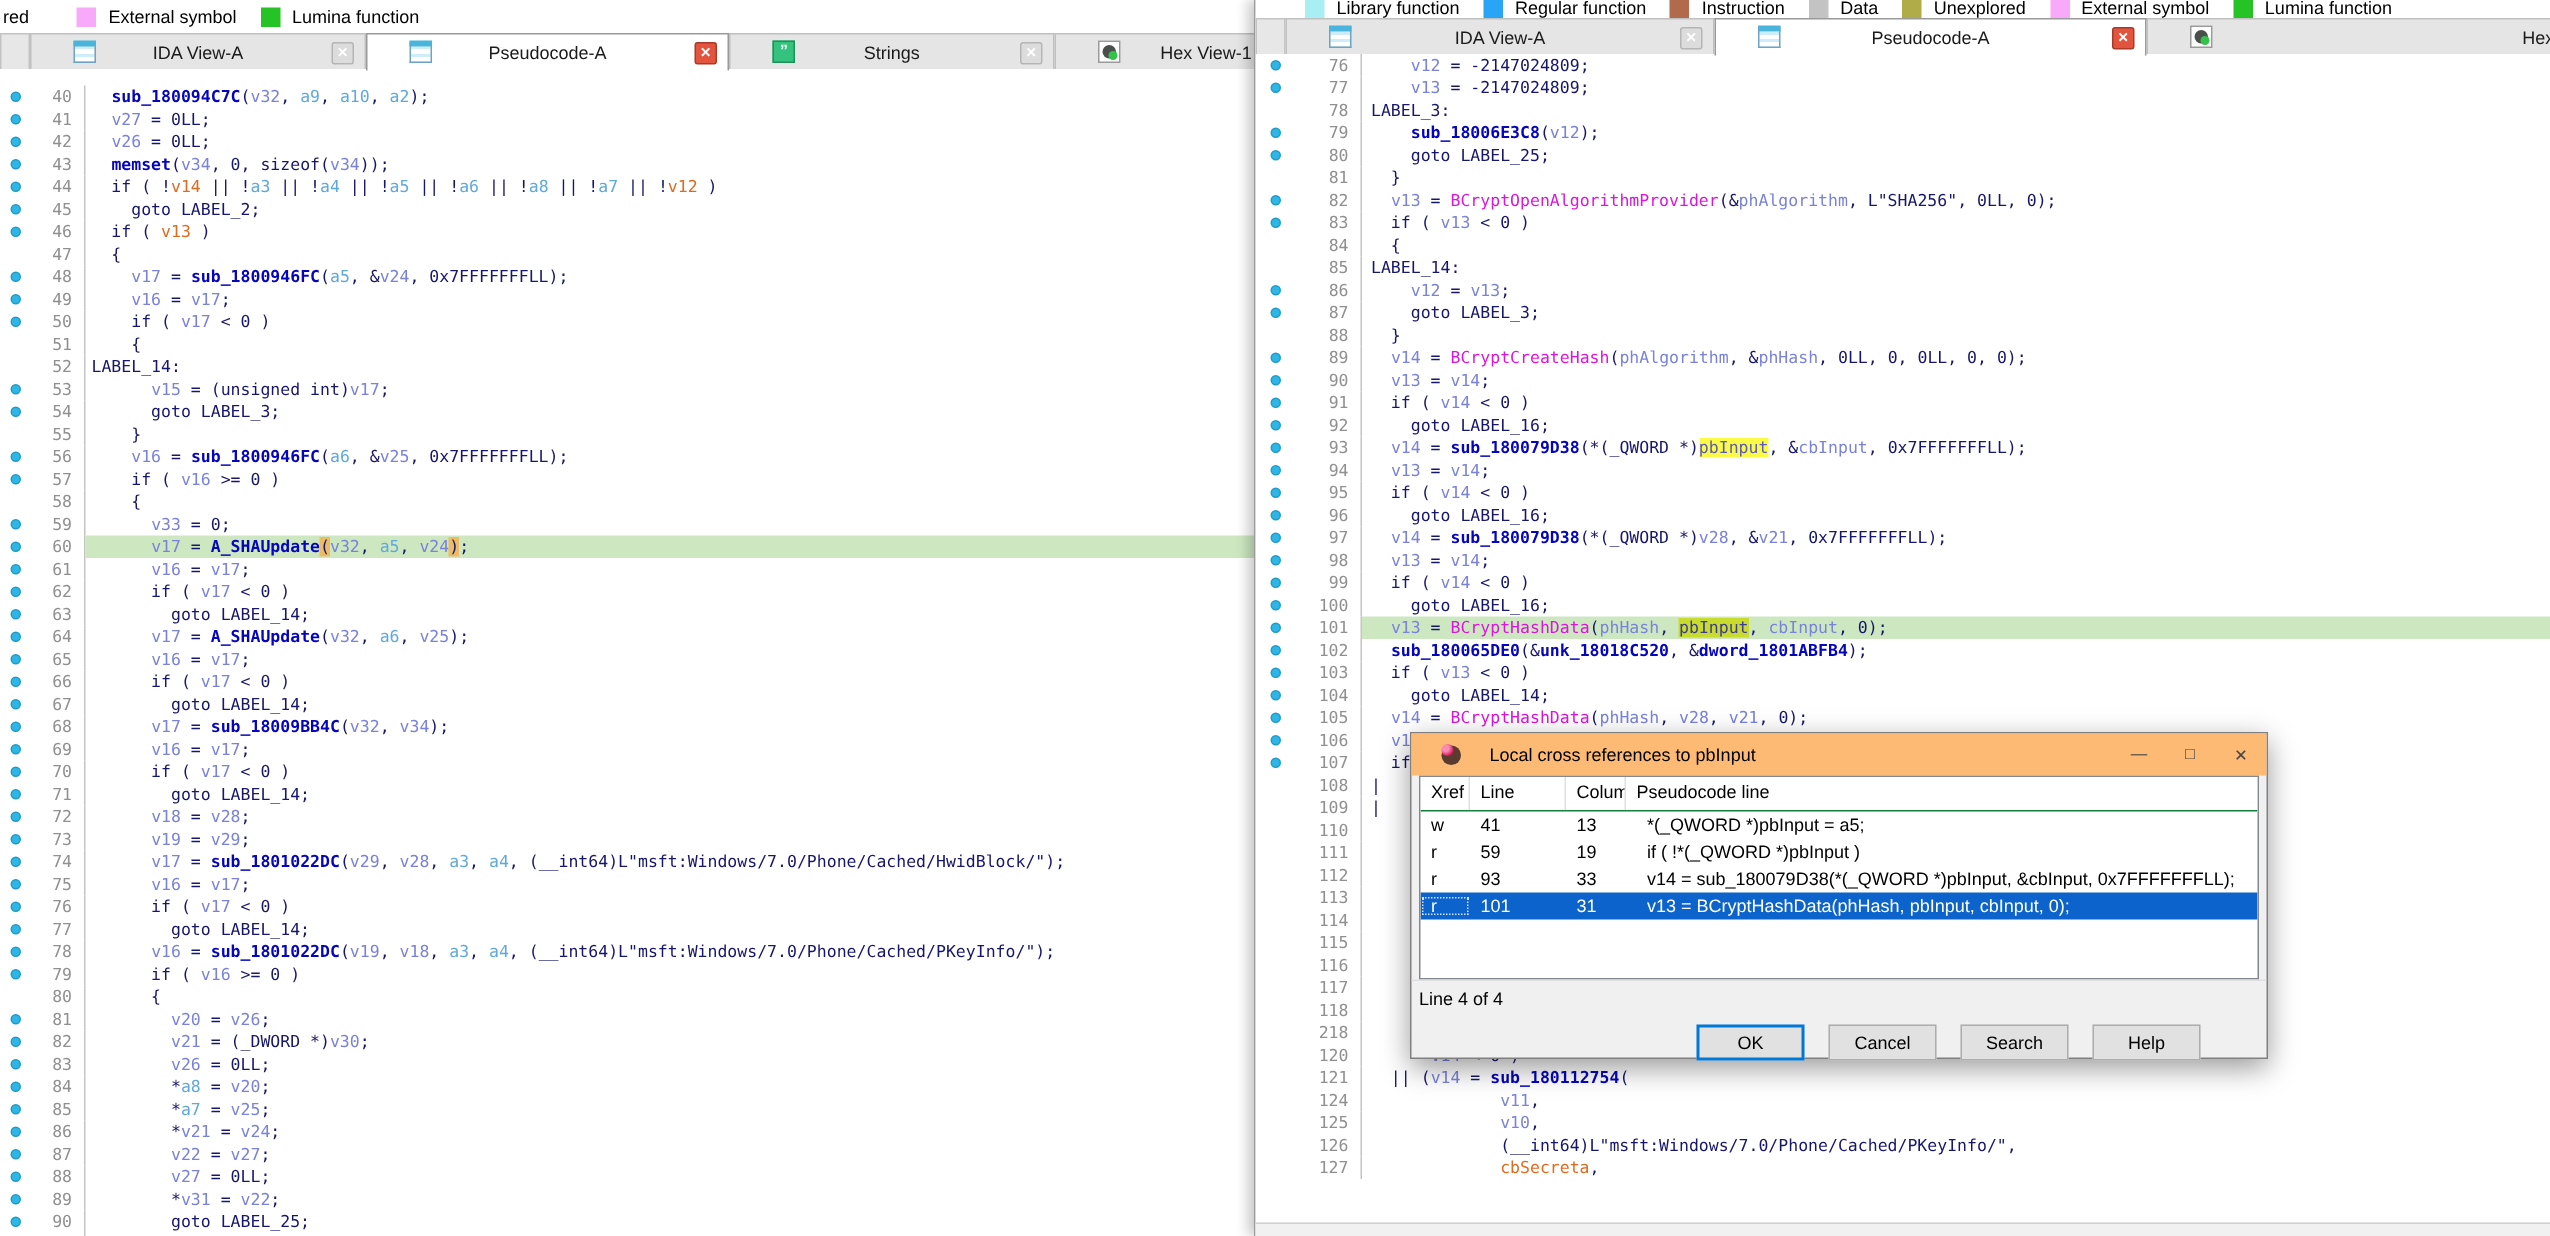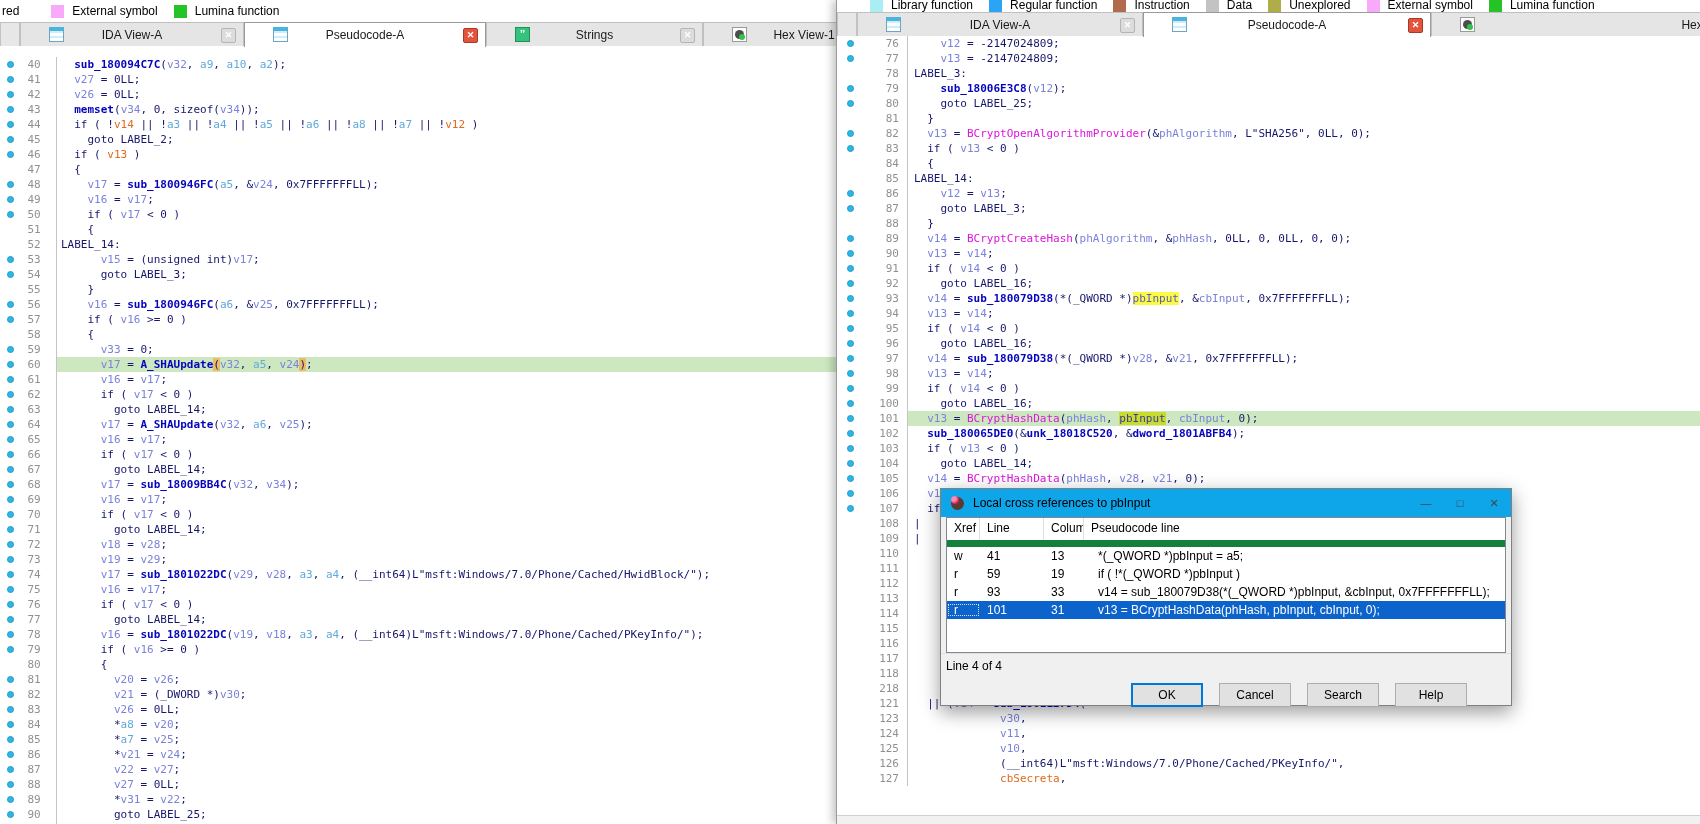--- a/index.html
+++ b/index.html
@@ -43,41 +43,41 @@
   .codepane{position:absolute;left:0;right:0;bottom:0;background:#fff;overflow:hidden;}
   #left-window .codepane{top:46px;padding-top:11px;}
   #right-window .codepane{top:36px;padding-top:0;}
   .crow{display:flex;height:15px;align-items:center;white-space:pre;
     font-family:"DejaVu Sans Mono",monospace;font-size:11px;line-height:15px;}
   .dotcol{flex:none;display:flex;align-items:center;justify-content:center;}
   #left-window .dotcol{width:20px;}
   #right-window .dotcol{width:26px;}
   .bp{width:7px;height:7px;border-radius:50%;background:#2eb7e6;border:1px solid #1e9cc8;box-sizing:border-box;}
   .numcol{flex:none;text-align:right;color:#909090;}
-  #left-window .numcol{width:28px;text-align:center;}
+  #left-window .numcol{width:28px;}
   #right-window .numcol{width:36px;}
   .gapcol{flex:none;width:8px;border-right:1px solid #c4c4c4;align-self:stretch;}
   .codecol{flex:1;padding-left:4px;}
   #right-window .codecol{padding-left:6px;}
   .crow.hl .codecol{background:#cde8c1;}
   .t-p{color:#16166b;} .t-f{color:#0505be;font-weight:600;} .t-v{color:#7a82da;}
   .t-a{color:#5fa9dc;} .t-o{color:#e06a1e;} .t-m{color:#dc14dc;}
   .t-y{color:#5a5ac0;background:#fbfb45;}
   .t-y2{color:#3b3b9a;background:#c9dc2e;}
   .t-g{color:#16166b;background:#edbb66;}
   #right-scrollbar{position:absolute;left:0;right:0;bottom:0;height:8px;background:#f1f1f1;border-top:1px solid #cfcfcf;}
   
   #xref-dialog{position:absolute;left:940px;top:488px;width:572px;height:218px;background:#f0f0f0;
     border:1px solid #808080;box-sizing:border-box;box-shadow:0 6px 18px rgba(0,0,0,.4);z-index:10;font-size:12px;}
-  .dlg-titlebar{height:28px;background:#0ea5e9;display:flex;align-items:center;padding-left:9px;gap:7px;}
+  .dlg-titlebar{height:28px;background:#fdba74;display:flex;align-items:center;padding-left:19px;gap:17px;}
   .dlg-title{flex:1;color:#000;}
   .dlg-winbtns{display:flex;height:100%;}
   .dlg-winbtn{width:34px;display:flex;align-items:center;justify-content:center;color:#444;font-size:11px;}
   .dlg-list{position:absolute;left:5px;right:5px;top:28px;height:136px;background:#fff;border:1px solid #828790;box-sizing:border-box;overflow:hidden;}
-  .dlg-hdr{display:flex;height:22px;border-bottom:7px solid #15803d;background:#fff;}
+  .dlg-hdr{display:flex;height:22px;border-bottom:1px solid #15803d;background:#fff;}
   .dlg-hcell{border-right:1px solid #e0e0e0;padding:3px 0 0 7px;white-space:nowrap;overflow:hidden;box-sizing:border-box;color:#000;}
   .c-xref{width:33px;flex:none;} .c-line{width:64px;flex:none;} .c-col{width:40px;flex:none;} .c-text{flex:1;}
   .dlg-row{display:flex;height:18px;align-items:center;color:#000;}
   .dlg-row .dlg-cell{padding-left:7px;white-space:nowrap;overflow:hidden;box-sizing:border-box;}
   .dlg-row.selected{background:#0b63cb;color:#fff;}
   .dlg-row.selected .c-xref{outline:1px dotted #cfe3ff;outline-offset:-2px;}
   .dlg-row .c-text{padding-left:14px;}
   .dlg-status{position:absolute;left:5px;top:170px;color:#000;}
   .dlg-btns{position:absolute;left:0;right:0;top:194px;height:24px;padding-left:32px;}
   .dlg-btn{position:absolute;width:72px;height:24px;background:#e1e1e1;border:1px solid #adadad;
@@ -249,22 +249,22 @@
       <div class="crow"><span class="dotcol"></span><span class="numcol">110</span><span class="gapcol"></span><span class="codecol"></span></div>
       <div class="crow"><span class="dotcol"></span><span class="numcol">111</span><span class="gapcol"></span><span class="codecol"></span></div>
       <div class="crow"><span class="dotcol"></span><span class="numcol">112</span><span class="gapcol"></span><span class="codecol"></span></div>
       <div class="crow"><span class="dotcol"></span><span class="numcol">113</span><span class="gapcol"></span><span class="codecol"></span></div>
       <div class="crow"><span class="dotcol"></span><span class="numcol">114</span><span class="gapcol"></span><span class="codecol"></span></div>
       <div class="crow"><span class="dotcol"></span><span class="numcol">115</span><span class="gapcol"></span><span class="codecol"></span></div>
       <div class="crow"><span class="dotcol"></span><span class="numcol">116</span><span class="gapcol"></span><span class="codecol"></span></div>
       <div class="crow"><span class="dotcol"></span><span class="numcol">117</span><span class="gapcol"></span><span class="codecol"></span></div>
       <div class="crow"><span class="dotcol"></span><span class="numcol">118</span><span class="gapcol"></span><span class="codecol"></span></div>
       <div class="crow"><span class="dotcol"></span><span class="numcol">218</span><span class="gapcol"></span><span class="codecol"></span></div>
+      <div class="crow"><span class="dotcol"></span><span class="numcol">120</span><span class="gapcol"></span><span class="codecol"><span class="t-p">      </span><span class="t-v">v14</span><span class="t-p"> &lt; 0 )</span></span></div>
       <div class="crow"><span class="dotcol"></span><span class="numcol">121</span><span class="gapcol"></span><span class="codecol"><span class="t-p">  || (</span><span class="t-v">v14</span><span class="t-p"> = </span><span class="t-f">sub_180112754</span><span class="t-p">(</span></span></div>
-      <div class="crow"><span class="dotcol"></span><span class="numcol">123</span><span class="gapcol"></span><span class="codecol"><span class="t-p">             </span><span class="t-v">v30</span><span class="t-p">,</span></span></div>
       <div class="crow"><span class="dotcol"></span><span class="numcol">124</span><span class="gapcol"></span><span class="codecol"><span class="t-p">             </span><span class="t-v">v11</span><span class="t-p">,</span></span></div>
       <div class="crow"><span class="dotcol"></span><span class="numcol">125</span><span class="gapcol"></span><span class="codecol"><span class="t-p">             </span><span class="t-v">v10</span><span class="t-p">,</span></span></div>
       <div class="crow"><span class="dotcol"></span><span class="numcol">126</span><span class="gapcol"></span><span class="codecol"><span class="t-p">             (__int64)L"msft:Windows/7.0/Phone/Cached/PKeyInfo/",</span></span></div>
       <div class="crow"><span class="dotcol"></span><span class="numcol">127</span><span class="gapcol"></span><span class="codecol"><span class="t-p">             </span><span class="t-o">cbSecreta</span><span class="t-p">,</span></span></div>
     </div>
   <div id="right-scrollbar"></div>
 </div>
 
 <div id="xref-dialog">
   <div class="dlg-titlebar">

